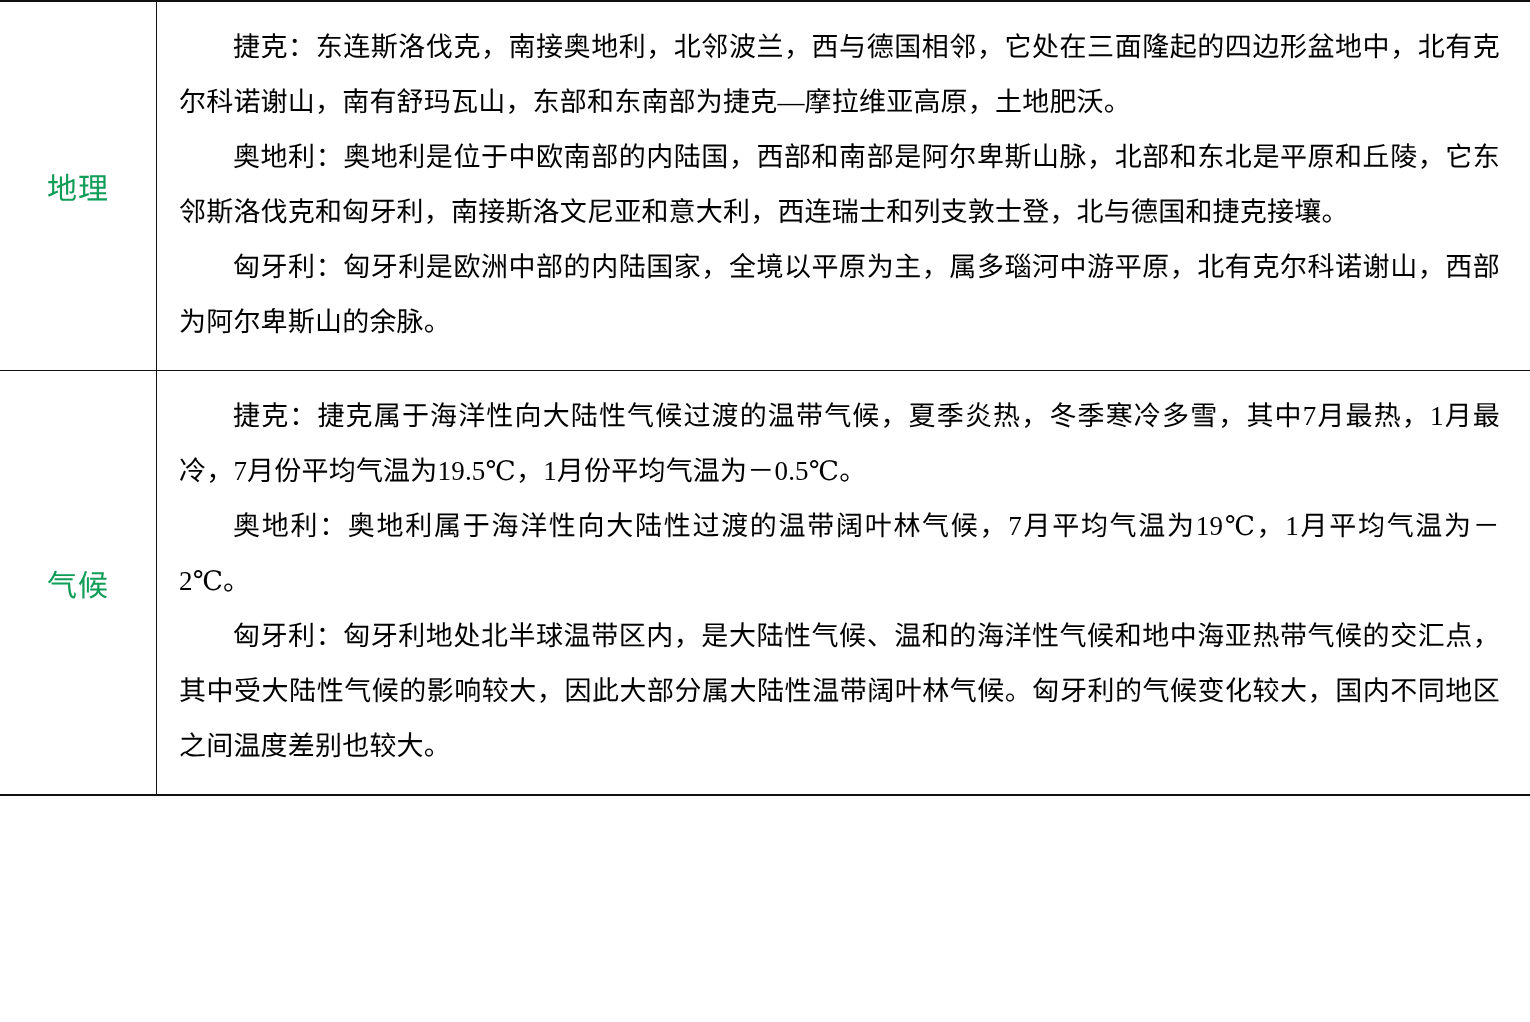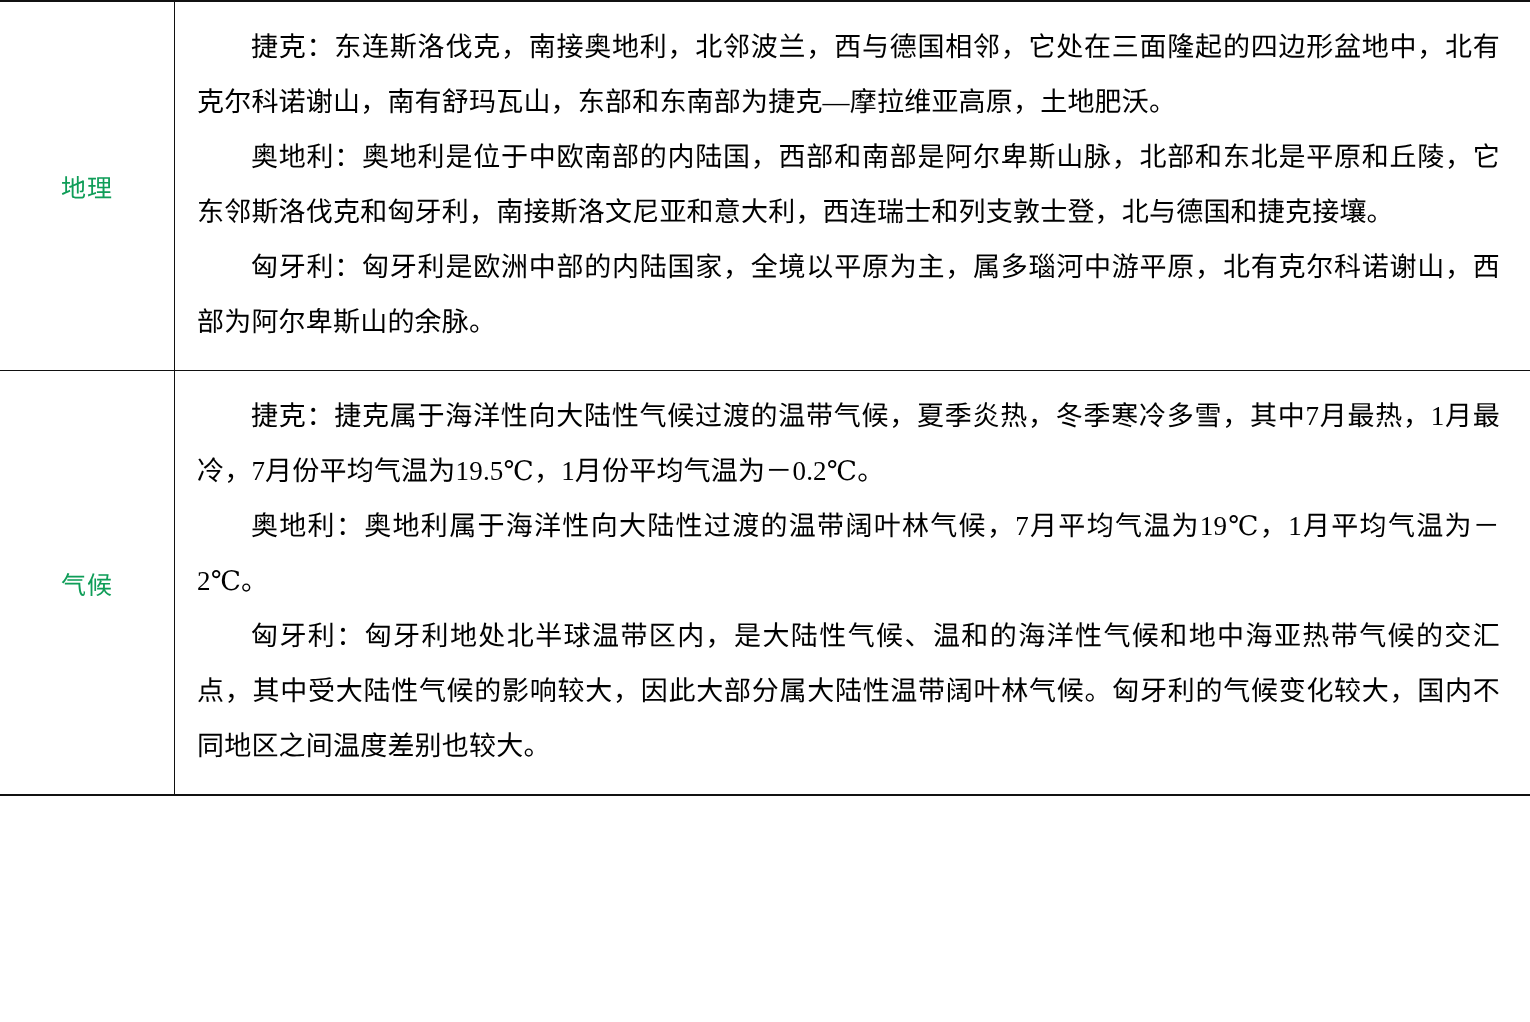--- a/index.html
+++ b/index.html
@@ -27,24 +27,24 @@
   }
   .doc-table tr.row-last td {
     border-bottom: 2.5px solid #111111;
   }
   td.label-cell {
     width: 148px;
     border-right: 1.2px solid #111111;
     text-align: center;
     vertical-align: middle;
     color: #0f9d58;
-    font-size: 25px;
+    font-size: 30px;
     font-family: "Liberation Sans", "DejaVu Sans", sans-serif;
     letter-spacing: 1px;
-    padding: 13px;
+    padding: 4px;
   }
   td.content-cell {
     padding: 18px 30px 20px 22px;
     vertical-align: top;
   }
   .para {
     font-size: 27px;
     line-height: 55px;
     text-indent: 2em;
     text-align: justify;
@@ -68,20 +68,20 @@
           <p class="para">捷克：东连斯洛伐克，南接奥地利，北邻波兰，西与德国相邻，它处在三面隆起的四边形盆地中，北有克尔科诺谢山，南有舒玛瓦山，东部和东南部为捷克—摩拉维亚高原，土地肥沃。</p>
           <p class="para">奥地利：奥地利是位于中欧南部的内陆国，西部和南部是阿尔卑斯山脉，北部和东北是平原和丘陵，它东邻斯洛伐克和匈牙利，南接斯洛文尼亚和意大利，西连瑞士和列支敦士登，北与德国和捷克接壤。</p>
           <p class="para">匈牙利：匈牙利是欧洲中部的内陆国家，全境以平原为主，属多瑙河中游平原，北有克尔科诺谢山，西部为阿尔卑斯山的余脉。</p>
         </span>
       </td>
     </tr>
     <tr class="row-mid row-last">
       <td class="label-cell">气候</td>
       <td class="content-cell">
         <span class="cell-inner">
-          <p class="para">捷克：捷克属于海洋性向大陆性气候过渡的温带气候，夏季炎热，冬季寒冷多雪，其中7月最热，1月最冷，7月份平均气温为19.5℃，1月份平均气温为－0.2℃。</p>
+          <p class="para">捷克：捷克属于海洋性向大陆性气候过渡的温带气候，夏季炎热，冬季寒冷多雪，其中7月最热，1月最冷，7月份平均气温为19.5℃，1月份平均气温为－0.5℃。</p>
           <p class="para">奥地利：奥地利属于海洋性向大陆性过渡的温带阔叶林气候，7月平均气温为19℃，1月平均气温为－2℃。</p>
           <p class="para">匈牙利：匈牙利地处北半球温带区内，是大陆性气候、温和的海洋性气候和地中海亚热带气候的交汇点，其中受大陆性气候的影响较大，因此大部分属大陆性温带阔叶林气候。匈牙利的气候变化较大，国内不同地区之间温度差别也较大。</p>
         </span>
       </td>
     </tr>
   </tbody>
 </table>
 
 </body></html>

